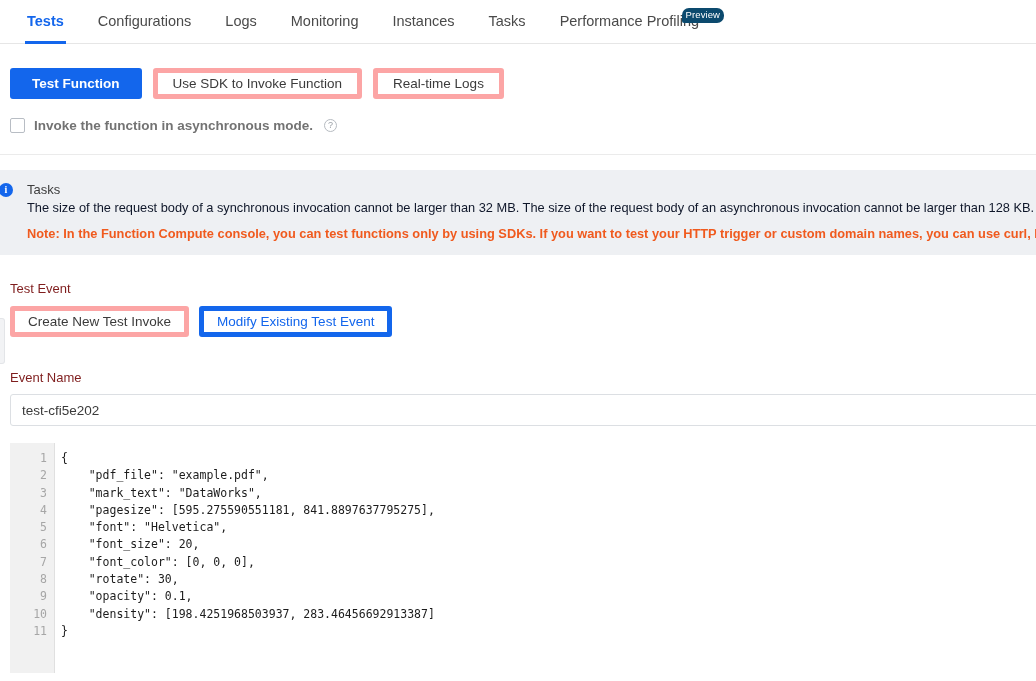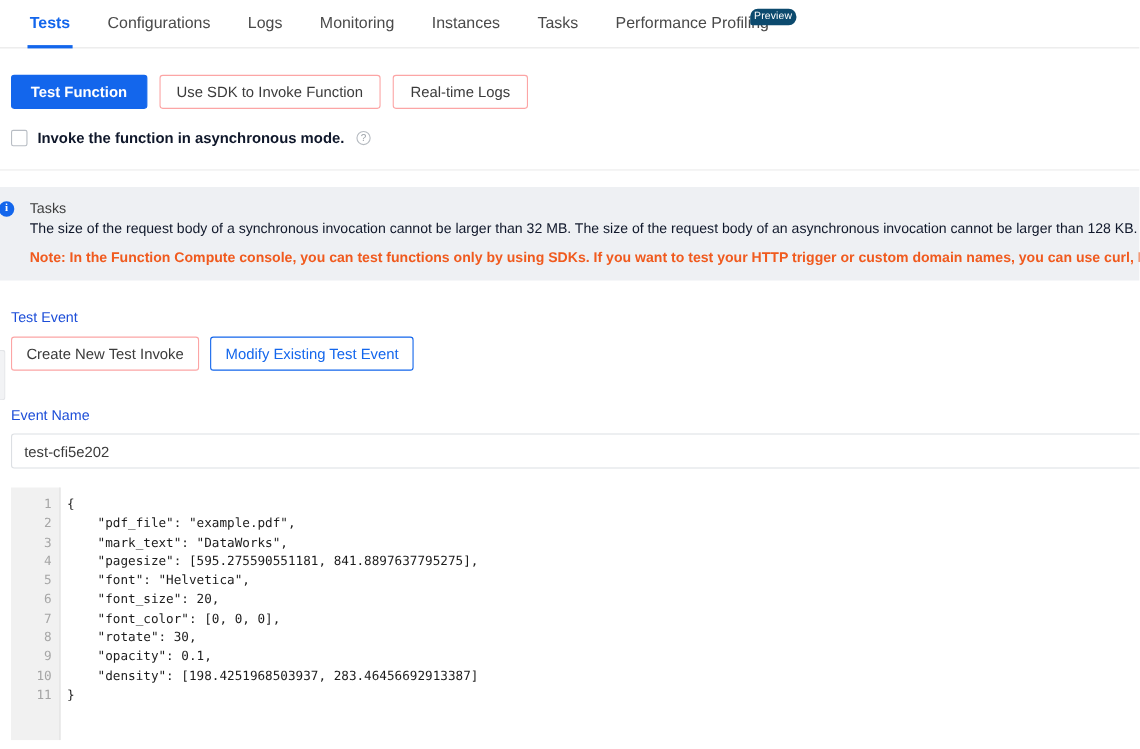--- a/index.html
+++ b/index.html
@@ -89,21 +89,21 @@
   #actions {
     display: flex;
     gap: 11px;
     padding: 24px 0 0 10px;
   }
   .btn {
     height: 31px;
     padding: 0 15px;
     font-size: 13.5px;
     border-radius: 3px;
-    border: 1px solid #fca5a5;
+    border: 5px solid #fca5a5;
     background: #ffffff;
     color: #3b3b3b;
     display: flex;
     align-items: center;
     justify-content: center;
     cursor: pointer;
     box-sizing: border-box;
     white-space: nowrap;
     font-family: "Liberation Sans", sans-serif;
   }
@@ -128,21 +128,21 @@
     border: 1px solid #b8bdc4;
     border-radius: 2px;
     background: #ffffff;
     cursor: pointer;
     box-sizing: border-box;
     flex: none;
   }
   #async-label {
     font-size: 13.5px;
     font-weight: bold;
-    color: #0f172a;
+    color: #737373;
   }
   .help-icon {
     width: 13px;
     height: 13px;
     border-radius: 50%;
     border: 1px solid #b6bbc1;
     color: #9aa0a6;
     font-size: 9px;
     line-height: 11px;
     text-align: center;
@@ -204,21 +204,21 @@
     color: #f05a1e;
     font-weight: bold;
     line-height: 18px;
     white-space: nowrap;
     margin-top: 8px;
   }
 
   
   .field-label {
     font-size: 13px;
-    color: #1d4ed8;
+    color: #7f1d1d;
     padding-left: 10px;
   }
   #test-event-label { margin-top: 26px; }
   #test-event-buttons {
     display: flex;
     gap: 10px;
     padding: 10px 0 0 10px;
   }
   .btn.toggle {
     height: 31px;

